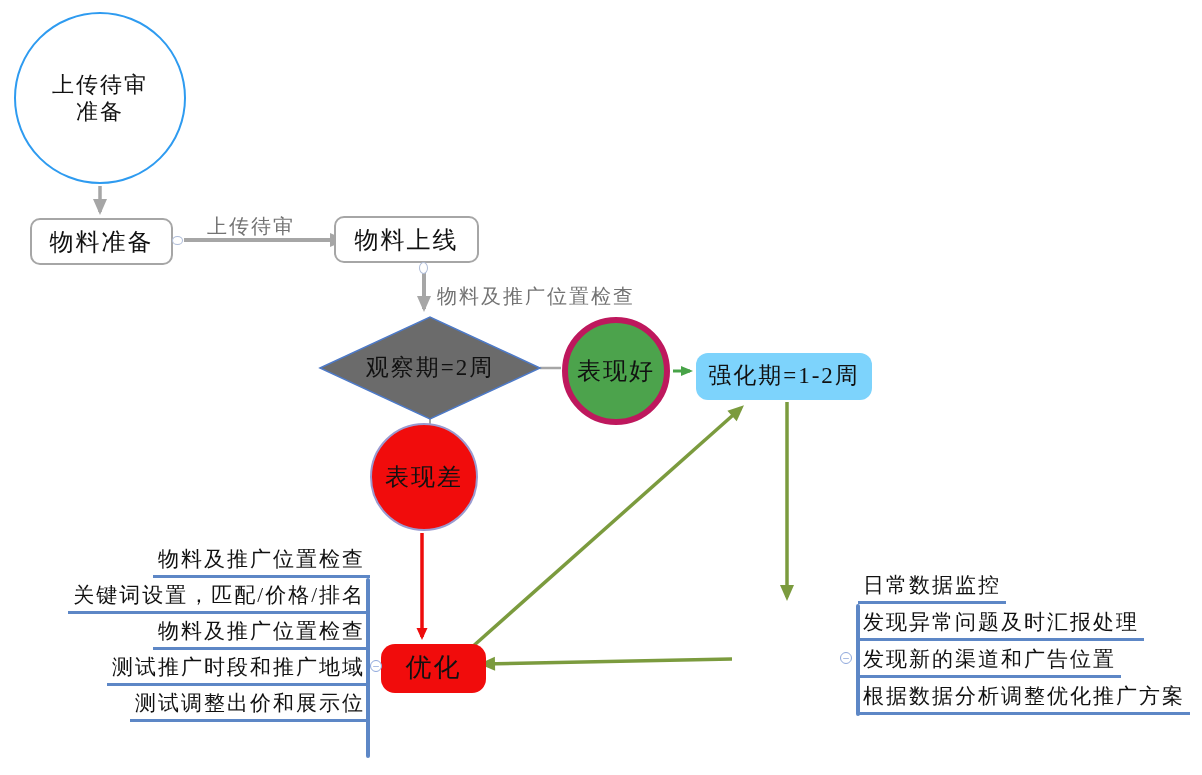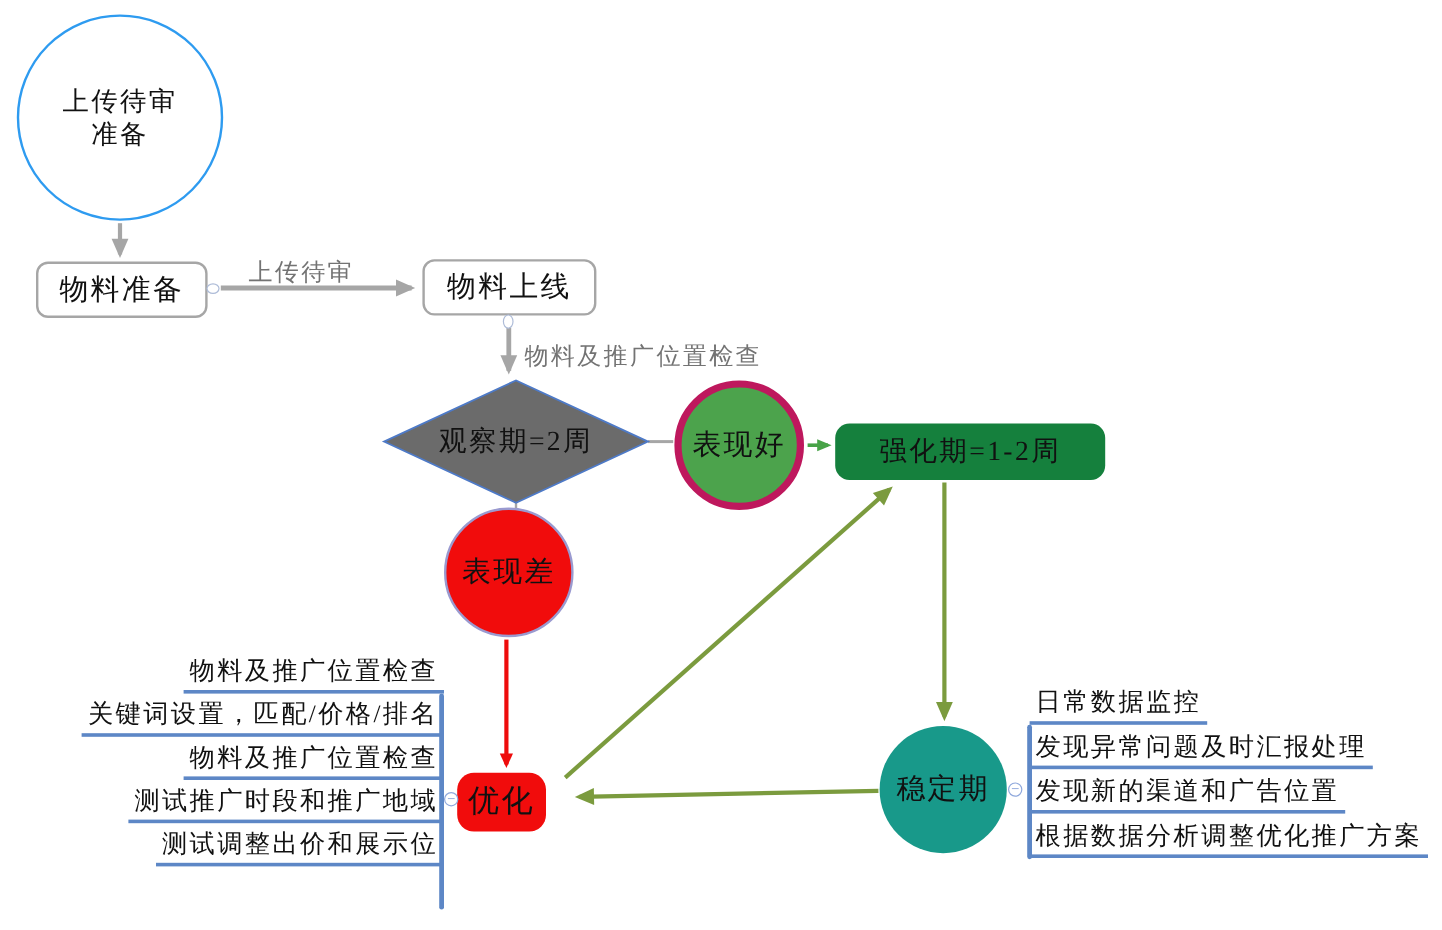--- a/index.html
+++ b/index.html
@@ -9,29 +9,29 @@
   }
   .canvas svg{position:absolute;left:0;top:0;pointer-events:none;}
   .node{position:absolute;display:flex;align-items:center;justify-content:center;
         text-align:center;box-sizing:border-box;letter-spacing:2px;line-height:1.25;}
   .circle{border-radius:50%;}
   .rbox{border-radius:10px;}
   .start-circle{left:14px;top:12px;width:172px;height:172px;background:#fff;
         border:2px solid #2e9bf0;font-size:22px;}
   .white-box{background:#fff;border:2px solid #a6a6a6;font-size:24px;}
   .box-prepare{left:30px;top:218px;width:143px;height:47px;}
-  .box-online{left:352px;top:216px;width:145px;height:47px;}
+  .box-online{left:334px;top:216px;width:145px;height:47px;}
   .diamond-label{left:330px;top:352px;width:200px;height:32px;font-size:23px;}
   .good-circle{left:562px;top:317px;width:108px;height:108px;background:#4ca34c;
         border:6px solid #be185d;font-size:24px;}
-  .reinforce-box{left:696px;top:353px;width:225px;height:47px;background:#15803d;
+  .reinforce-box{left:696px;top:353px;width:176px;height:47px;background:#7dd3fc;
         border-radius:12px;font-size:23px;}
   .bad-circle{left:370px;top:423px;width:108px;height:108px;background:#f10c0c;
         border:2px solid #9a9ad0;font-size:24px;}
-  .optimize-box{left:381px;top:644px;width:74px;height:49px;background:#f10c0c;
+  .optimize-box{left:381px;top:644px;width:105px;height:49px;background:#f10c0c;
         border-radius:14px;font-size:26px;}
   .stable-circle{left:733px;top:605px;width:106px;height:106px;background:#18998a;font-size:24px;}
   .edge-label{position:absolute;font-size:20px;letter-spacing:2px;color:#737373;white-space:nowrap;}
   .lbl-upload{left:196px;top:213px;width:110px;text-align:center;}
   .lbl-check{left:437px;top:283px;}
   .tasklist{position:absolute;display:flex;flex-direction:column;}
   .tasklist .item{box-sizing:border-box;display:flex;align-items:flex-end;
         border-bottom:3px solid #5d87c6;padding:0 5px 2px 5px;
         font-size:21px;letter-spacing:2px;white-space:nowrap;}
   .list-left{left:0;top:542px;width:370px;align-items:flex-end;}
@@ -124,23 +124,20 @@
   </div>
 
   <div class="node circle bad-circle">
     <span>表现差</span>
   </div>
 
   <div class="node optimize-box">
     <span>优化</span>
   </div>
 
-  <div class="node circle stable-circle">
-    <span>稳定期</span>
-  </div>
 
   <div class="edge-label lbl-upload">上传待审</div>
   <div class="edge-label lbl-check">物料及推广位置检查</div>
 
   <div class="conn-dot dot-h"></div>
   <div class="conn-dot dot-v"></div>
 
   <div class="tasklist list-left">
     <div class="item">
         <span>物料及推广位置检查</span>

